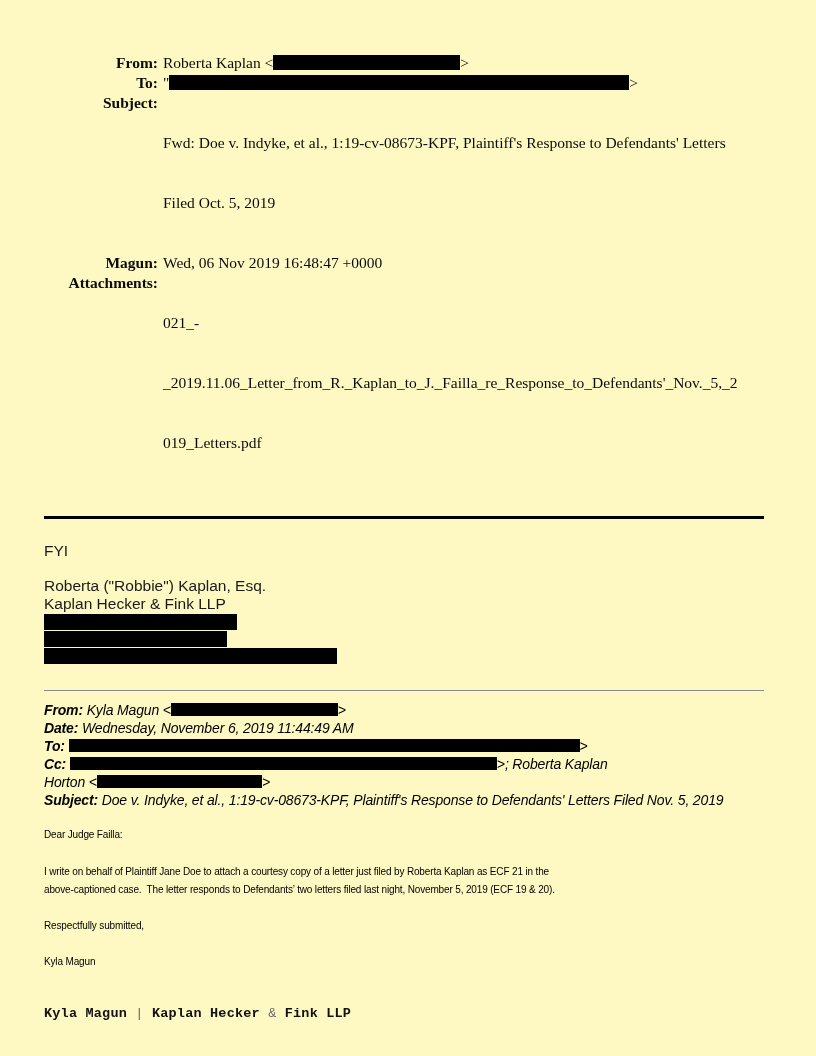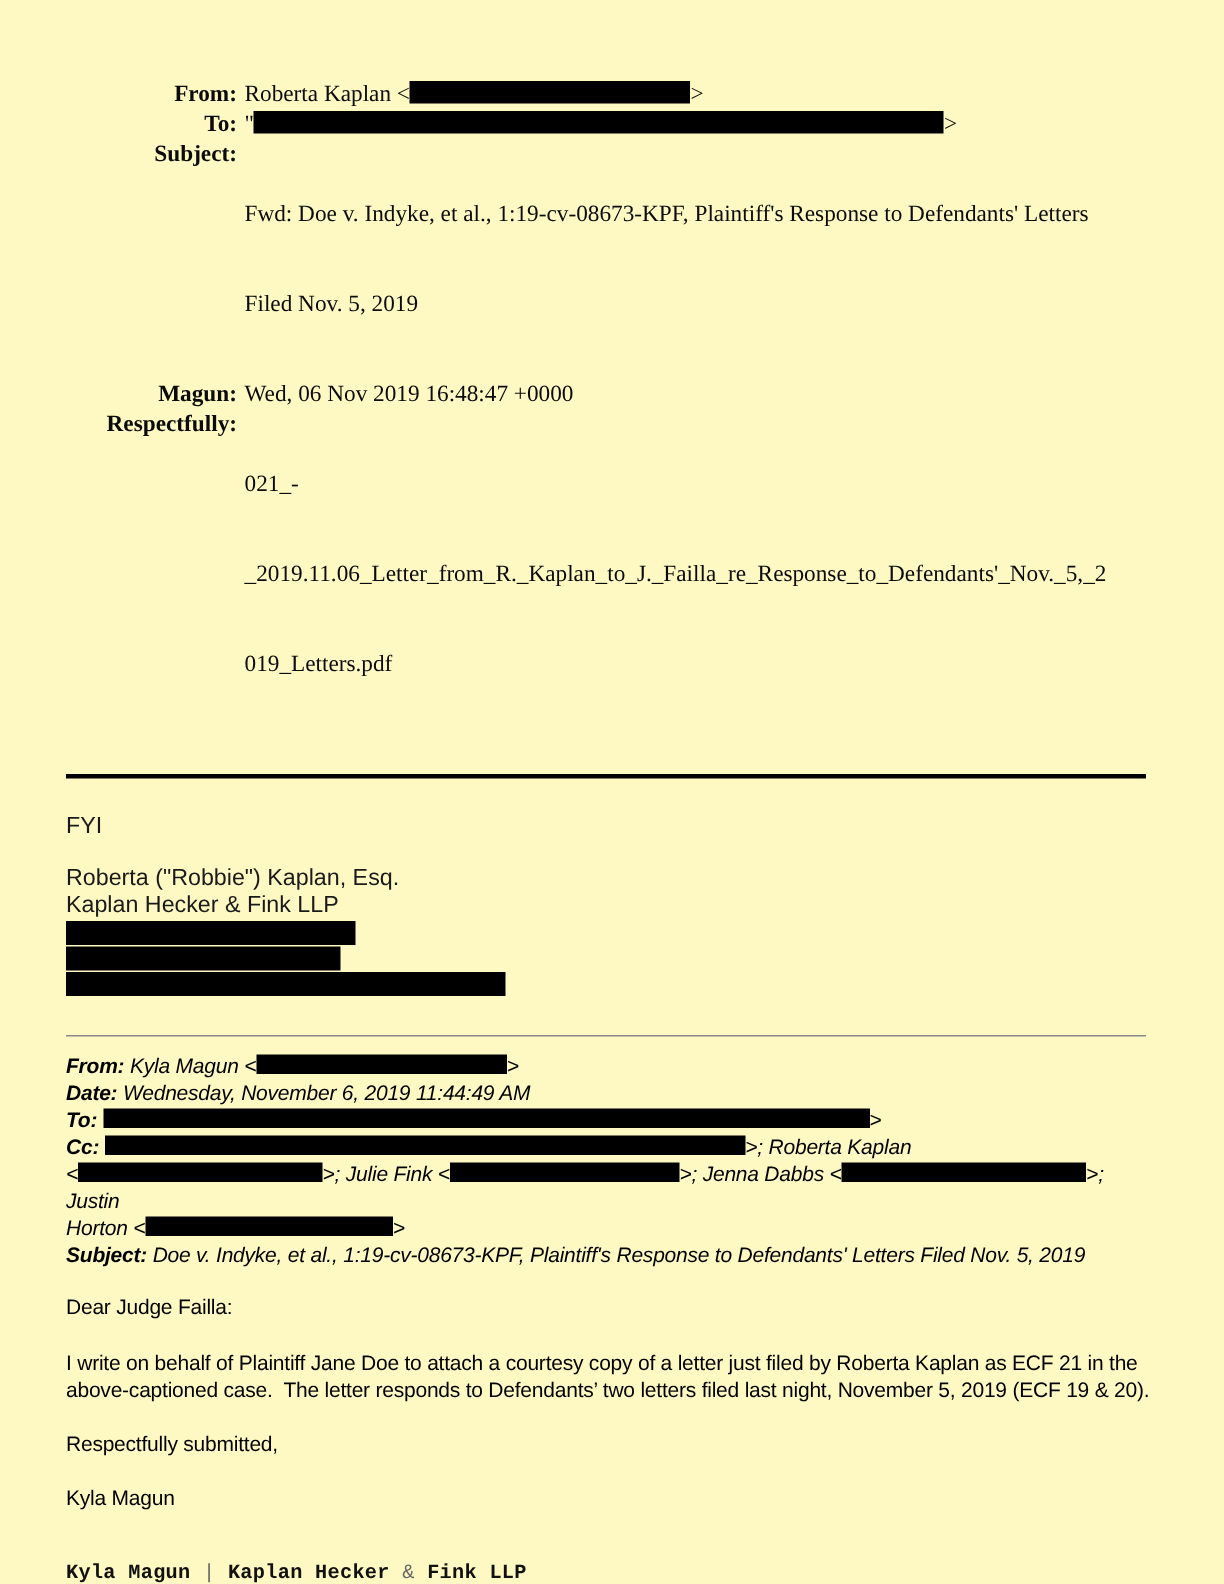--- a/index.html
+++ b/index.html
@@ -16,21 +16,21 @@
   .rule-thick{height:3px;background:#000;margin:23px 52px 0 44px;}
   
   .note{margin:23px 44px 0 44px;font-family:Liberation Sans, sans-serif;font-size:15.5px;line-height:18px;color:#1a1a1a;}
   .note .sp{height:17px;}
   .nbar{background:#000;height:16px;margin-top:1px;}
   .rule-thin{height:1px;background:#8a8a8a;margin:26px 52px 0 44px;}
   
   .fwd{margin:10px 44px 0 44px;font-family:"Liberation Sans",sans-serif;font-size:14px;letter-spacing:-0.15px;line-height:18px;color:#000;}
   .fwd .fline{white-space:pre-wrap;font-style:italic;}
   .fwd b{font-weight:bold;}
-  .mailbody{margin:0 44px 0 44px;font-family:"Liberation Sans",sans-serif;font-size:14px;letter-spacing:-0.15px;line-height:18px;color:#000;}
+  .mailbody{margin:0 44px 0 44px;font-family:"Liberation Sans",sans-serif;font-size:10px;letter-spacing:-0.15px;line-height:18px;color:#000;}
   .mailbody .bline{white-space:pre-wrap;}
   .mt17{margin-top:17px;} .mt18{margin-top:18px;} .mt19{margin-top:19px;}
   
   .sig{margin:36px 44px 0 44px;font-family:"DejaVu Serif","Liberation Serif",serif;color:#222;}
   .sig-top{font-size:13.5px;line-height:14px;letter-spacing:0.2px;color:#1a1a1a;font-family:Liberation Mono, monospace;}
   .sig-top b{font-weight:bold;color:#111;}
   .sig-top .dim{color:#666;font-weight:normal;}
   .linkhints{position:relative;height:0;}
 </style>
 </head>
@@ -44,29 +44,29 @@
       <span class="hvalue"><span>Roberta Kaplan &lt;</span><span class="rd rd-serif" style="width:187px"></span><span>&gt;</span></span>
     </div>
     <div class="hrow">
       <span class="hlabel">To:</span>
       <span class="hvalue"><span>"</span><span class="rd rd-serif" style="width:460px"></span><span>&gt;</span></span>
     </div>
     <div class="hrow">
       <span class="hlabel">Subject:</span>
       <span class="hvalue">
         <div>Fwd: Doe v. Indyke, et al., 1:19-cv-08673-KPF, Plaintiff's Response to Defendants' Letters</div>
-        <div>Filed Nov. 5, 2019</div>
+        <div>Filed Oct. 5, 2019</div>
       </span>
     </div>
     <div class="hrow">
       <span class="hlabel">Magun:</span>
       <span class="hvalue">Wed, 06 Nov 2019 16:48:47 +0000</span>
     </div>
     <div class="hrow">
-      <span class="hlabel">Respectfully:</span>
+      <span class="hlabel">Attachments:</span>
       <span class="hvalue">
         <div>021_-</div>
         <div>_2019.11.06_Letter_from_R._Kaplan_to_J._Failla_re_Response_to_Defendants'_Nov._5,_2</div>
         <div>019_Letters.pdf</div>
       </span>
     </div>
   </div>
 
   <div class="rule-thick"></div>
 
@@ -80,21 +80,20 @@
     <div class="nbar" style="width:293px"></div>
   </div>
 
   <div class="rule-thin"></div>
 
   <div class="fwd">
     <div class="fline"><b>From:</b><span> Kyla Magun &lt;</span><span class="rd rd-sans" style="width:167px"></span><span>&gt;</span></div>
     <div class="fline"><b>Date:</b><span> Wednesday, November 6, 2019 11:44:49 AM</span></div>
     <div class="fline"><b>To:</b><span> </span><span class="rd rd-sans" style="width:511px"></span><span>&gt;</span></div>
     <div class="fline"><b>Cc:</b><span> </span><span class="rd rd-sans" style="width:427px"></span><span>&gt;; Roberta Kaplan</span></div>
-    <div class="fline"><span>&lt;</span><span class="rd rd-sans" style="width:163px"></span><span>&gt;; Julie Fink &lt;</span><span class="rd rd-sans" style="width:153px"></span><span>&gt;; Jenna Dabbs &lt;</span><span class="rd rd-sans" style="width:163px"></span><span>&gt;; Justin</span></div>
     <div class="fline"><span>Horton &lt;</span><span class="rd rd-sans" style="width:165px"></span><span>&gt;</span></div>
     <div class="fline"><b>Subject:</b><span> Doe v. Indyke, et al., 1:19-cv-08673-KPF, Plaintiff's Response to Defendants' Letters Filed Nov. 5, 2019</span></div>
   </div>
 
   <div class="mailbody">
     <div class="bline mt17">Dear Judge Failla:</div>
     <div class="bline mt19">I write on behalf of Plaintiff Jane Doe to attach a courtesy copy of a letter just filed by Roberta Kaplan as ECF 21 in the</div>
     <div class="bline">above-captioned case.  The letter responds to Defendants’ two letters filed last night, November 5, 2019 (ECF 19 &amp; 20).</div>
     <div class="bline mt18">Respectfully submitted,</div>
     <div class="bline mt18">Kyla Magun</div>

